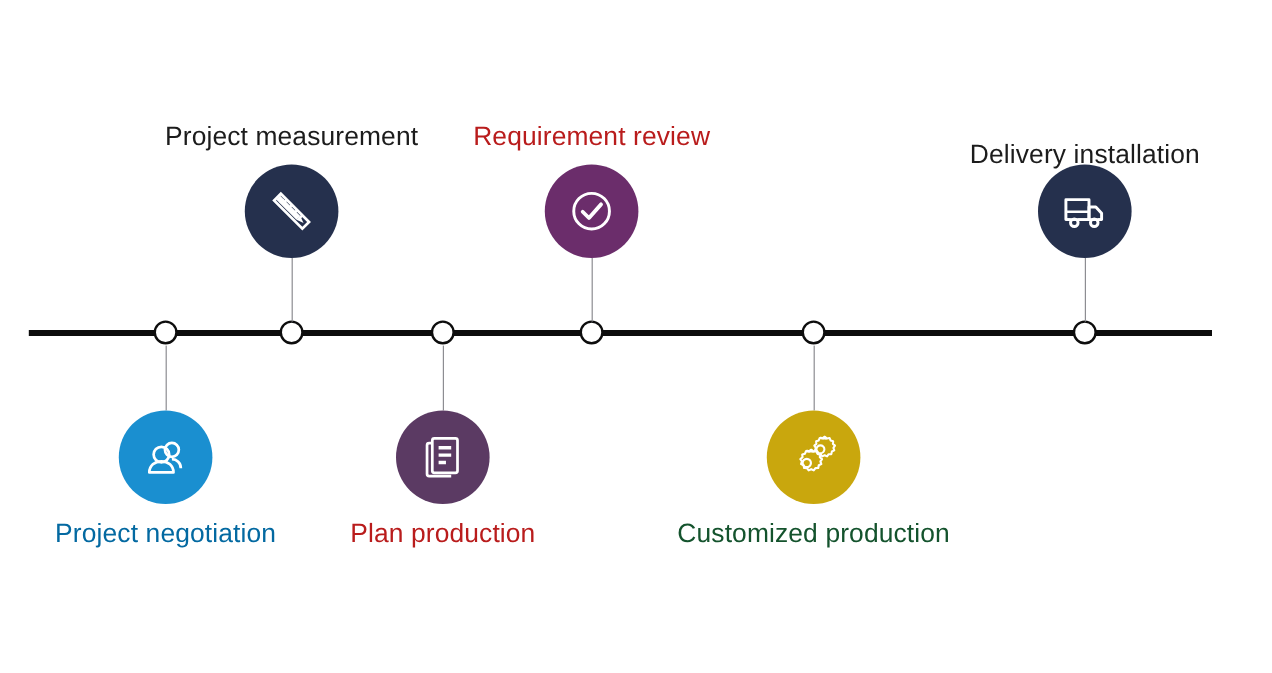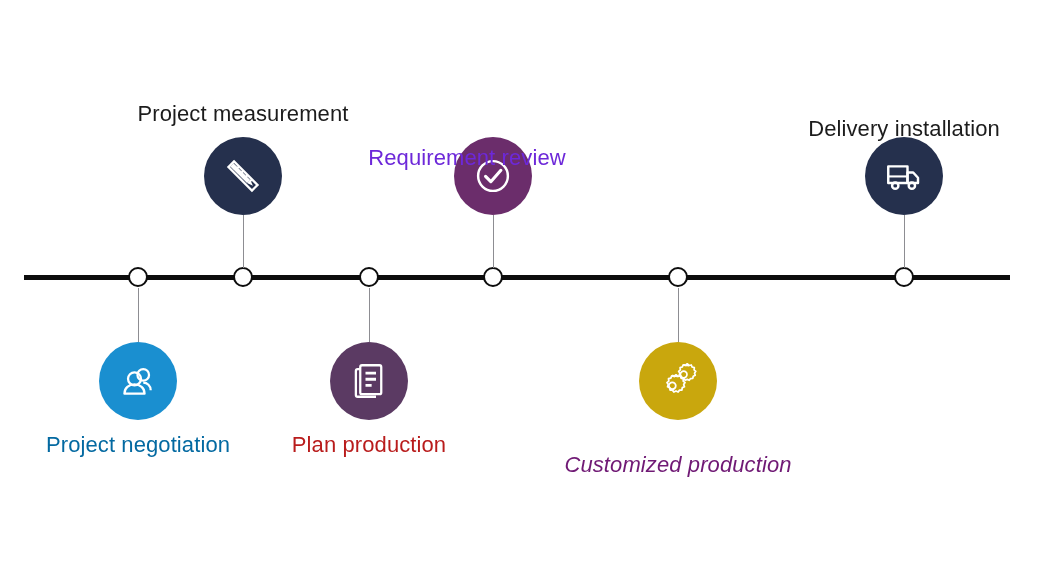--- a/index.html
+++ b/index.html
@@ -167,18 +167,18 @@
             <circle cx="33" cy="35" r="3.6"></circle>
             <path d="M6 32h4.6M17.6 32h11.8M36.6 32h3.4" stroke-width="2.4"></path>
           </svg>
         </span>
       </div>
     </div>
   <div id="labels-layer">
       <div class="label" style="left: 138px; top: 432px; color: #0369a1;">Project negotiation</div>
       <div class="label" style="left: 243px; top: 101px; color: rgb(28, 28, 28);">Project measurement</div>
       <div class="label" style="left: 369px; top: 432px; color: #b91c1c;">Plan production</div>
-      <div class="label" style="left: 467px; top: 101px; color: #6d28d9; margin-top: 44px;">Requirement review</div>
-      <div class="label" style="left: 678px; top: 452px; color: #701a75; font-style: italic;">Customized production</div>
+      <div class="label" style="left: 493px; top: 101px; color: #b91c1c;">Requirement review</div>
+      <div class="label" style="left: 678px; top: 432px; color: #14532d;">Customized production</div>
       <div class="label" style="left: 904px; top: 116px; color: rgb(28, 28, 28);">Delivery installation</div>
     </div>
 
 </div>
 
 </body></html>

